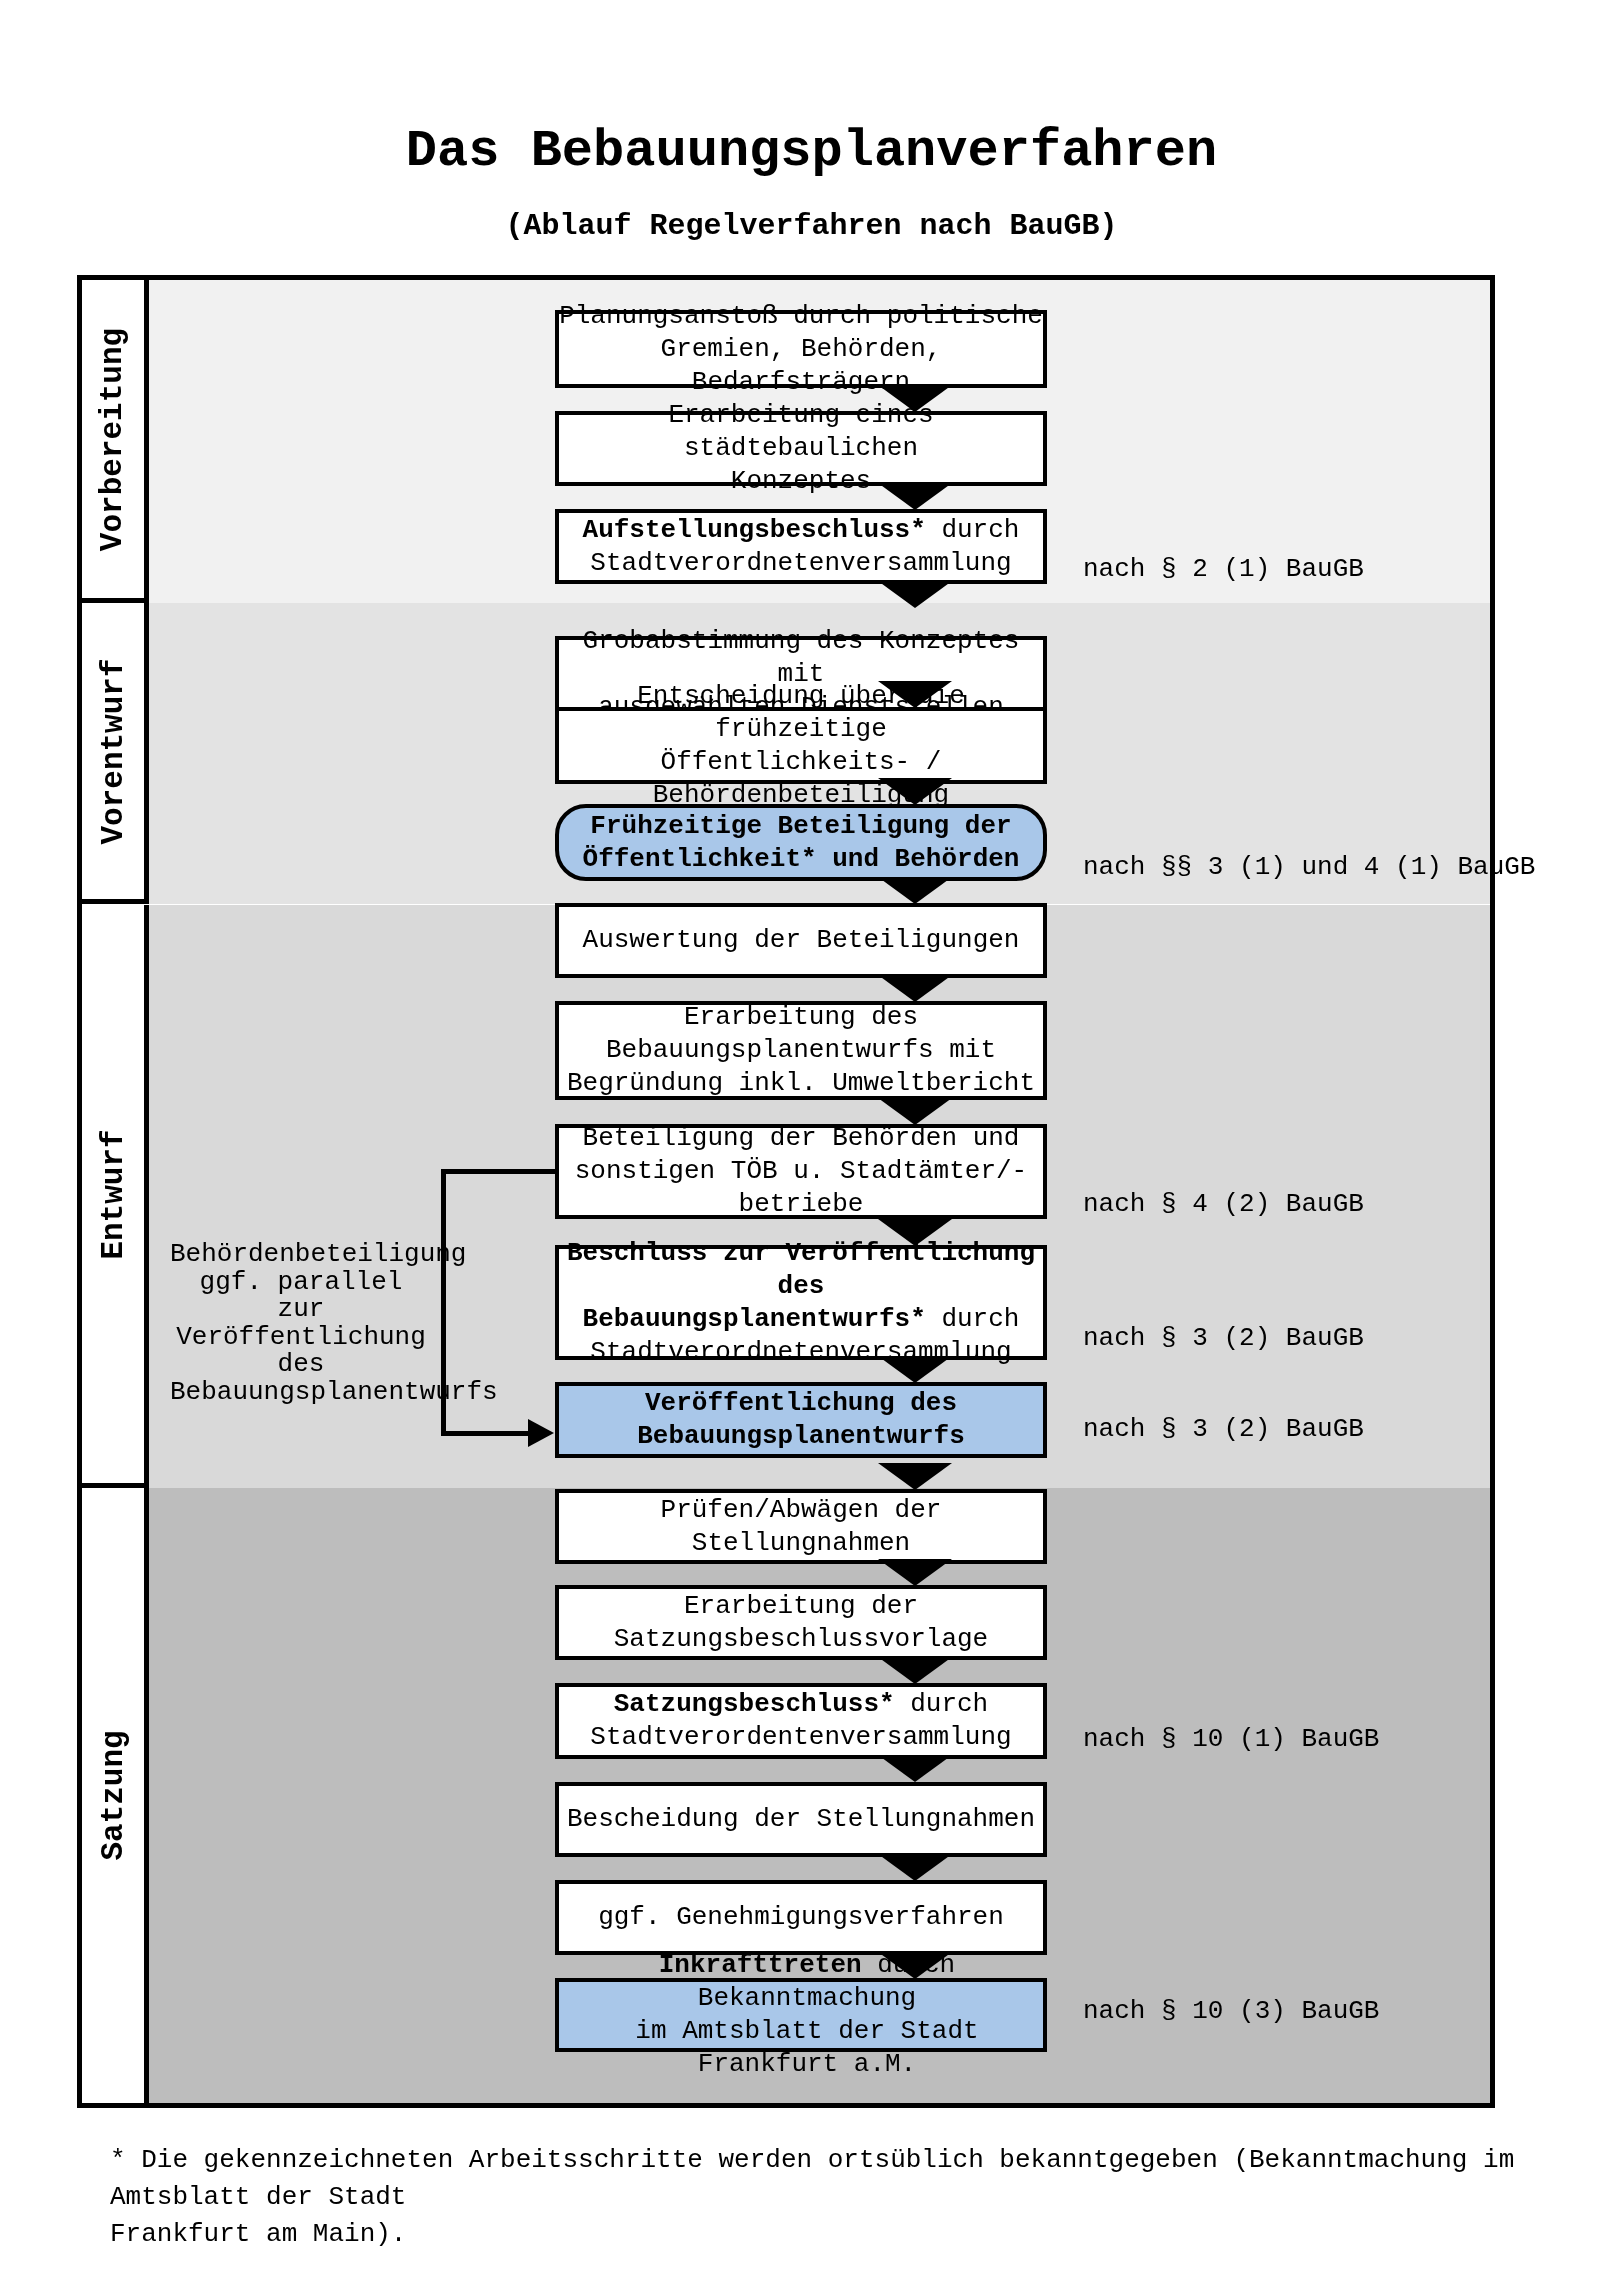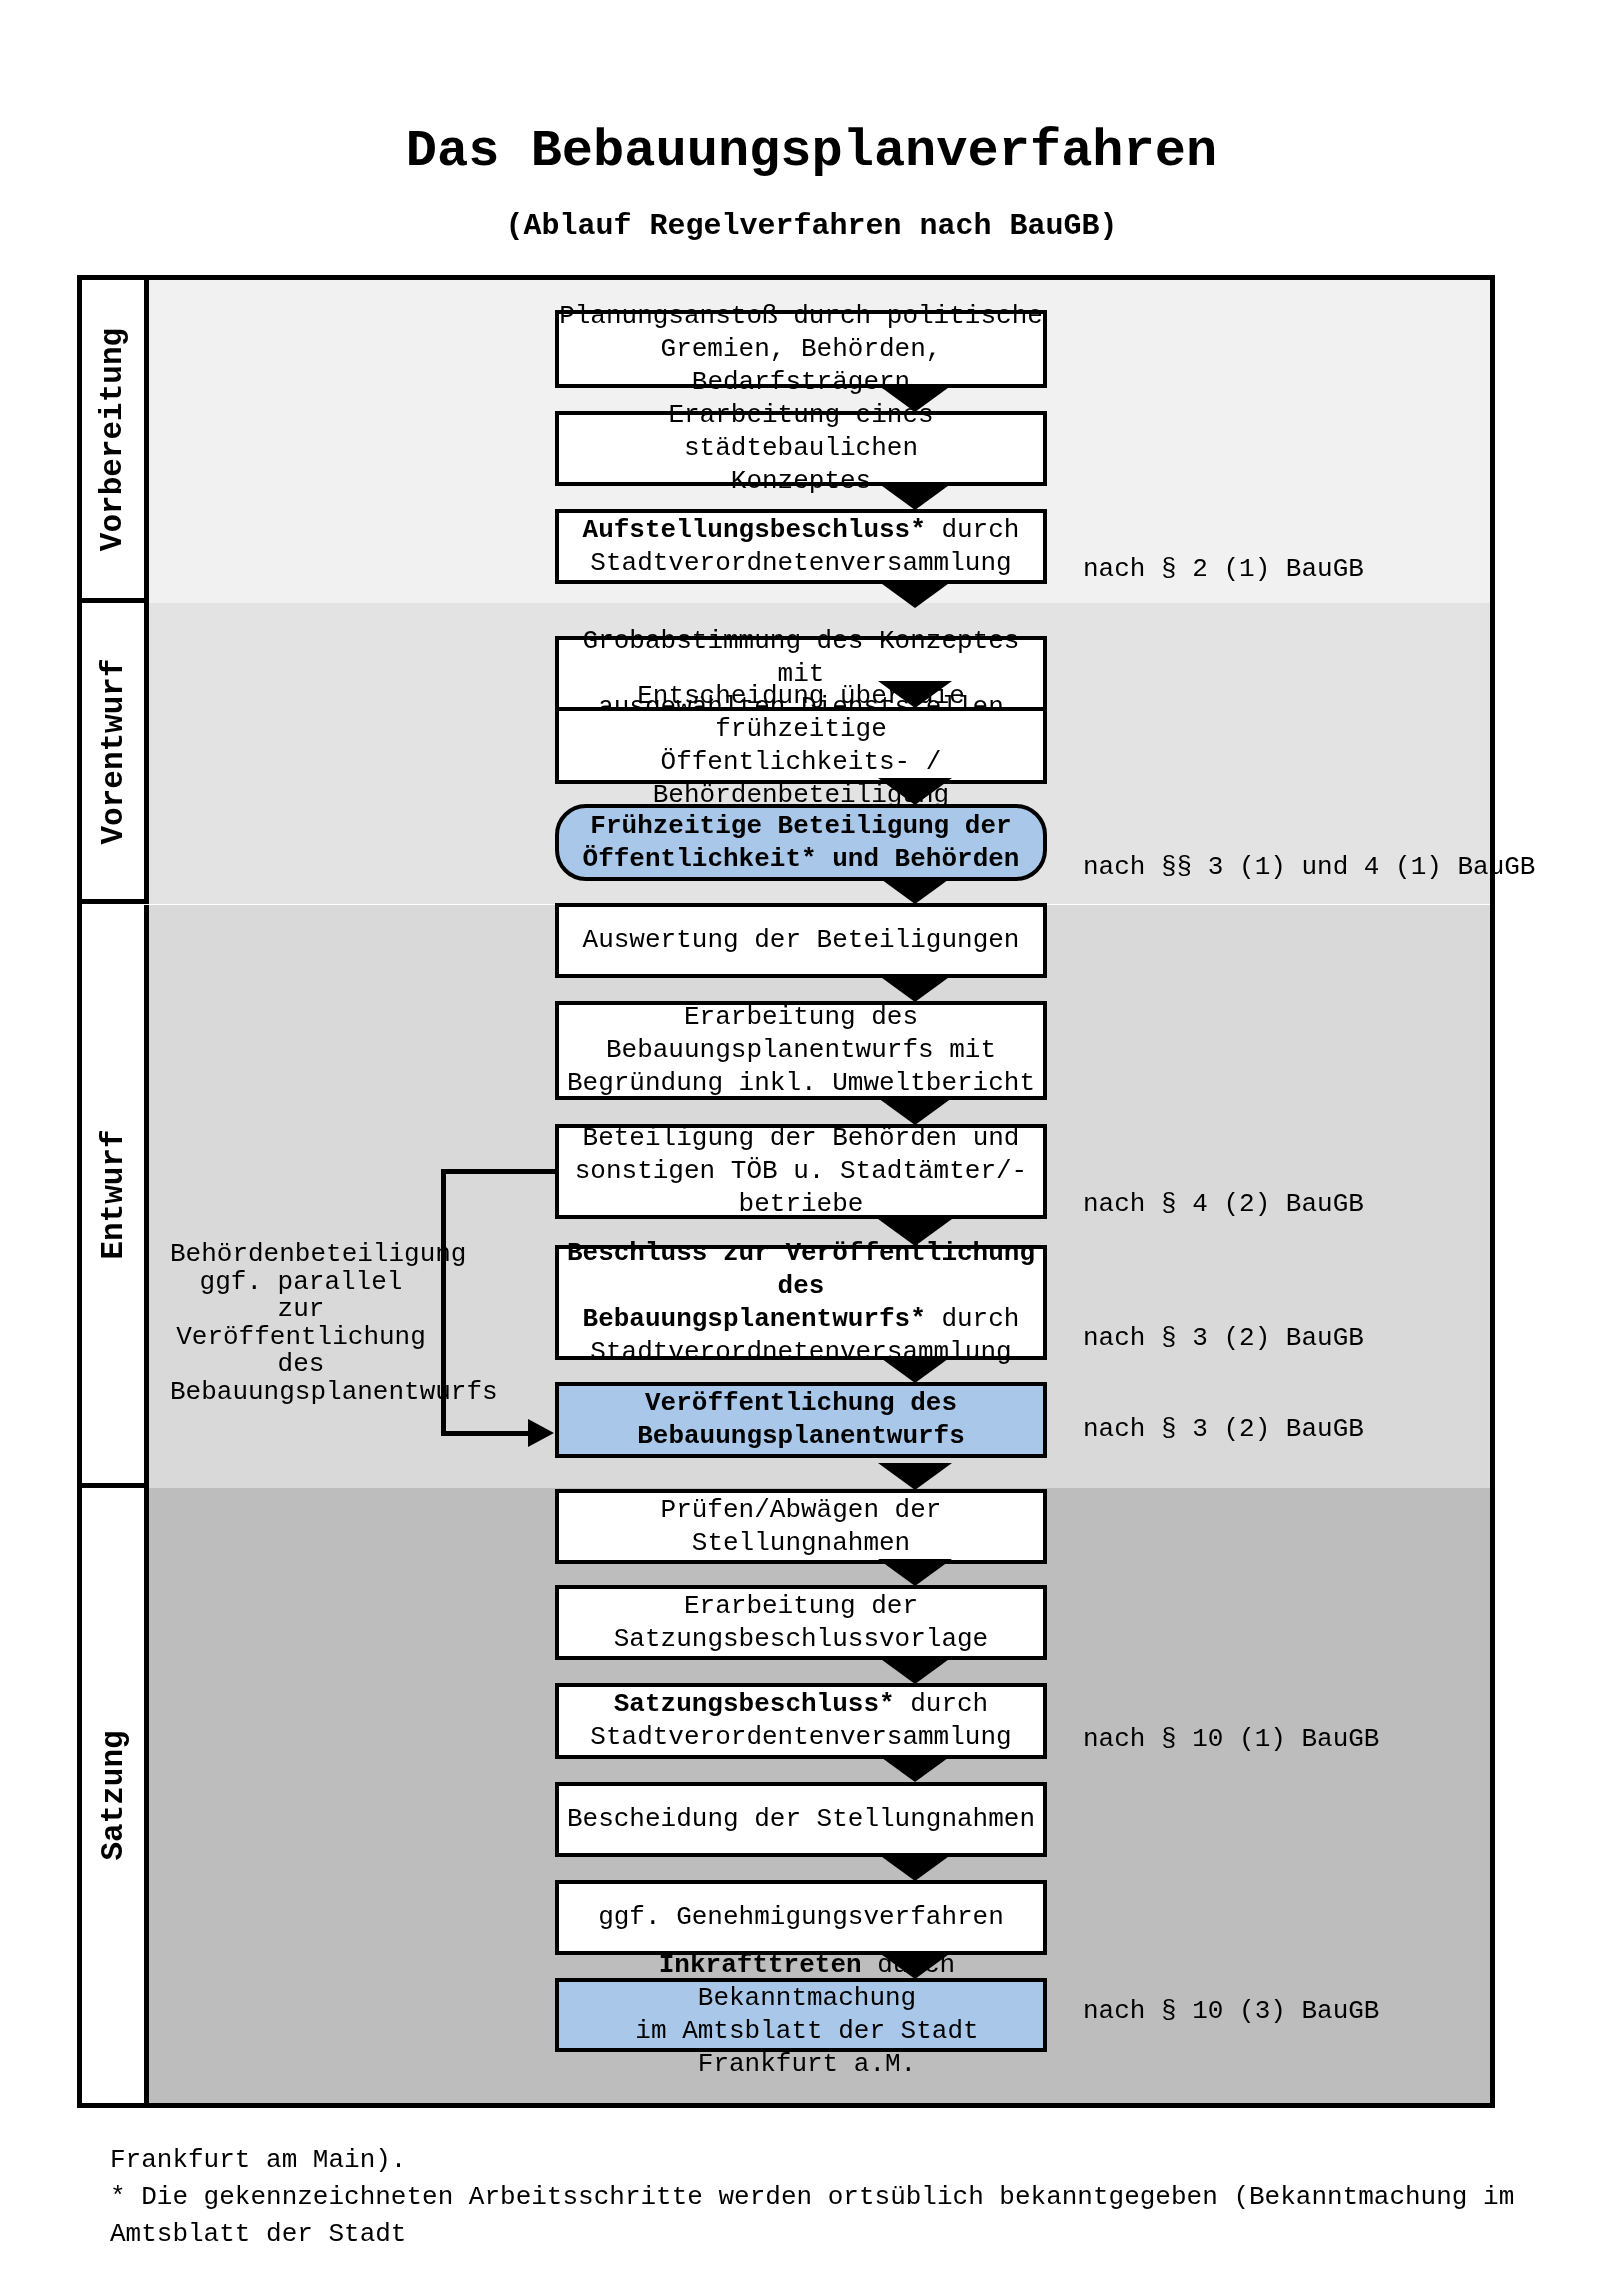--- a/index.html
+++ b/index.html
@@ -162,18 +162,18 @@
 
   <div class="legal" style="top:554px;">nach § 2 (1) BauGB</div>
   <div class="legal" style="top:852px;">nach §§ 3 (1) und 4 (1) BauGB</div>
   <div class="legal" style="top:1189px;">nach § 4 (2) BauGB</div>
   <div class="legal" style="top:1323px;">nach § 3 (2) BauGB</div>
   <div class="legal" style="top:1414px;">nach § 3 (2) BauGB</div>
   <div class="legal" style="top:1724px;">nach § 10 (1) BauGB</div>
   <div class="legal" style="top:1996px;">nach § 10 (3) BauGB</div>
 
   <div class="footnote">
+    <div>* Die gekennzeichneten Arbeitsschritte werden ortsüblich bekanntgegeben (Bekanntmachung im Amtsblatt  der Stadt</div>
     <div>Frankfurt am Main).</div>
-    <div>* Die gekennzeichneten Arbeitsschritte werden ortsüblich bekanntgegeben (Bekanntmachung im Amtsblatt  der Stadt</div>
   </div>
 
 </div>
 
 
 </body></html>

